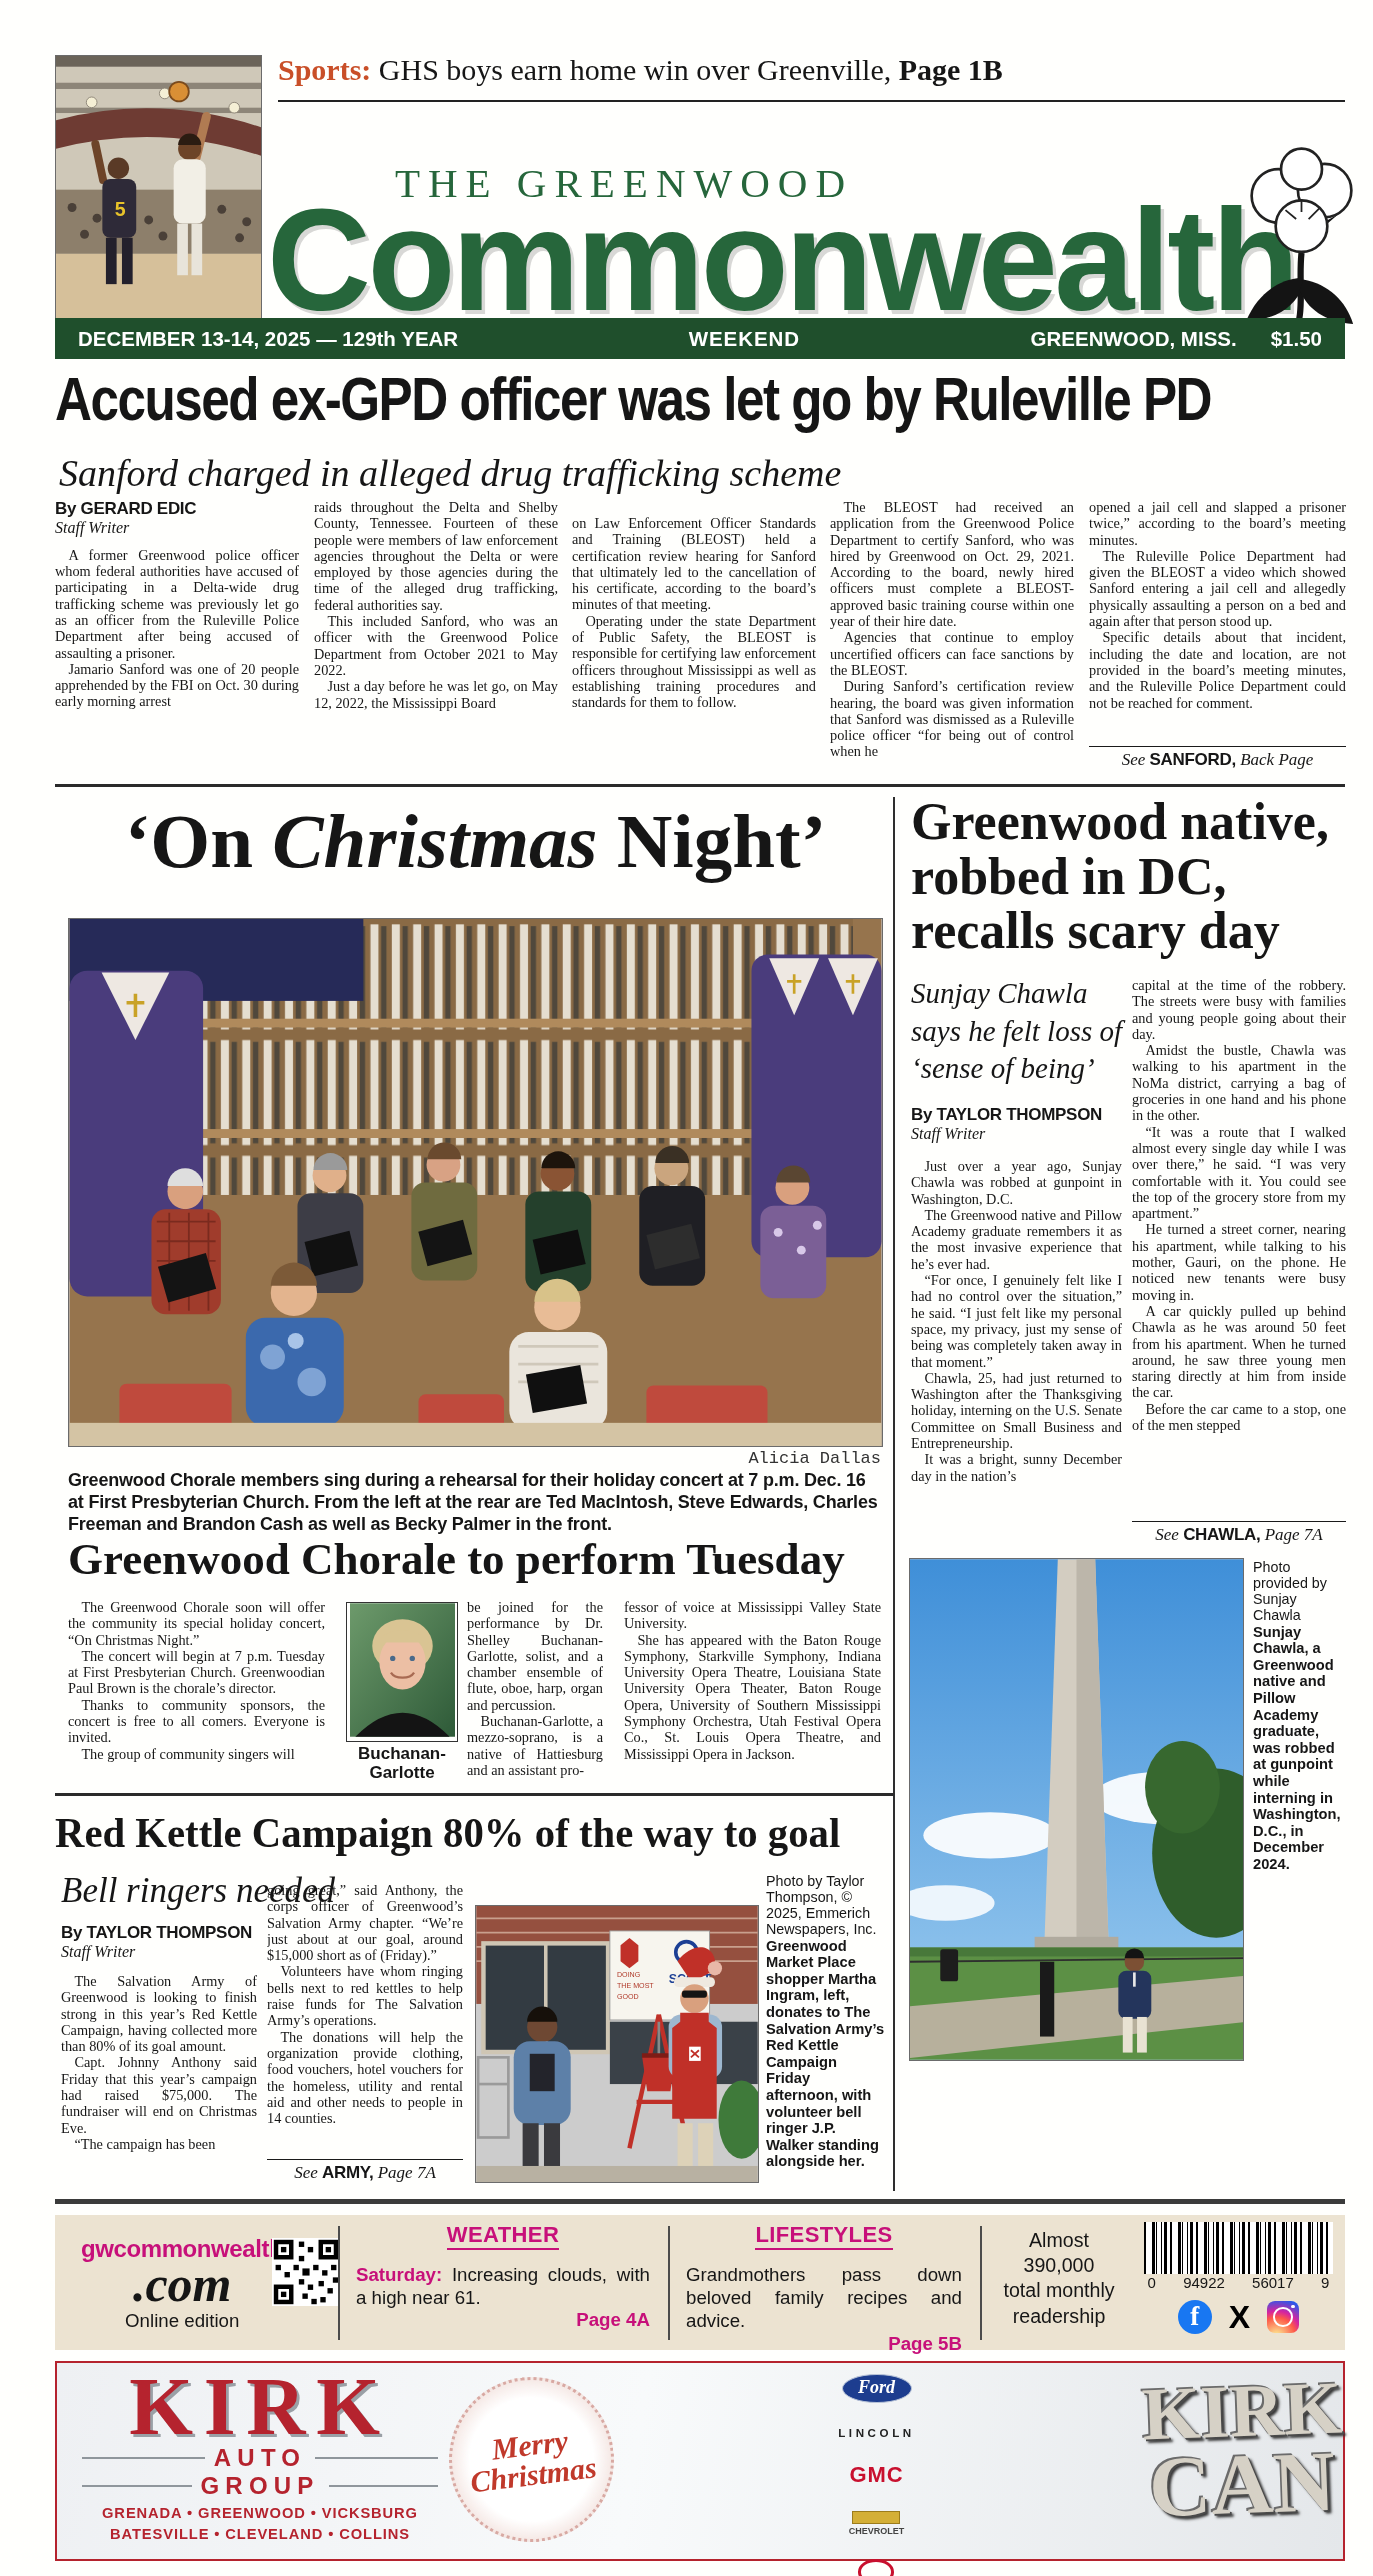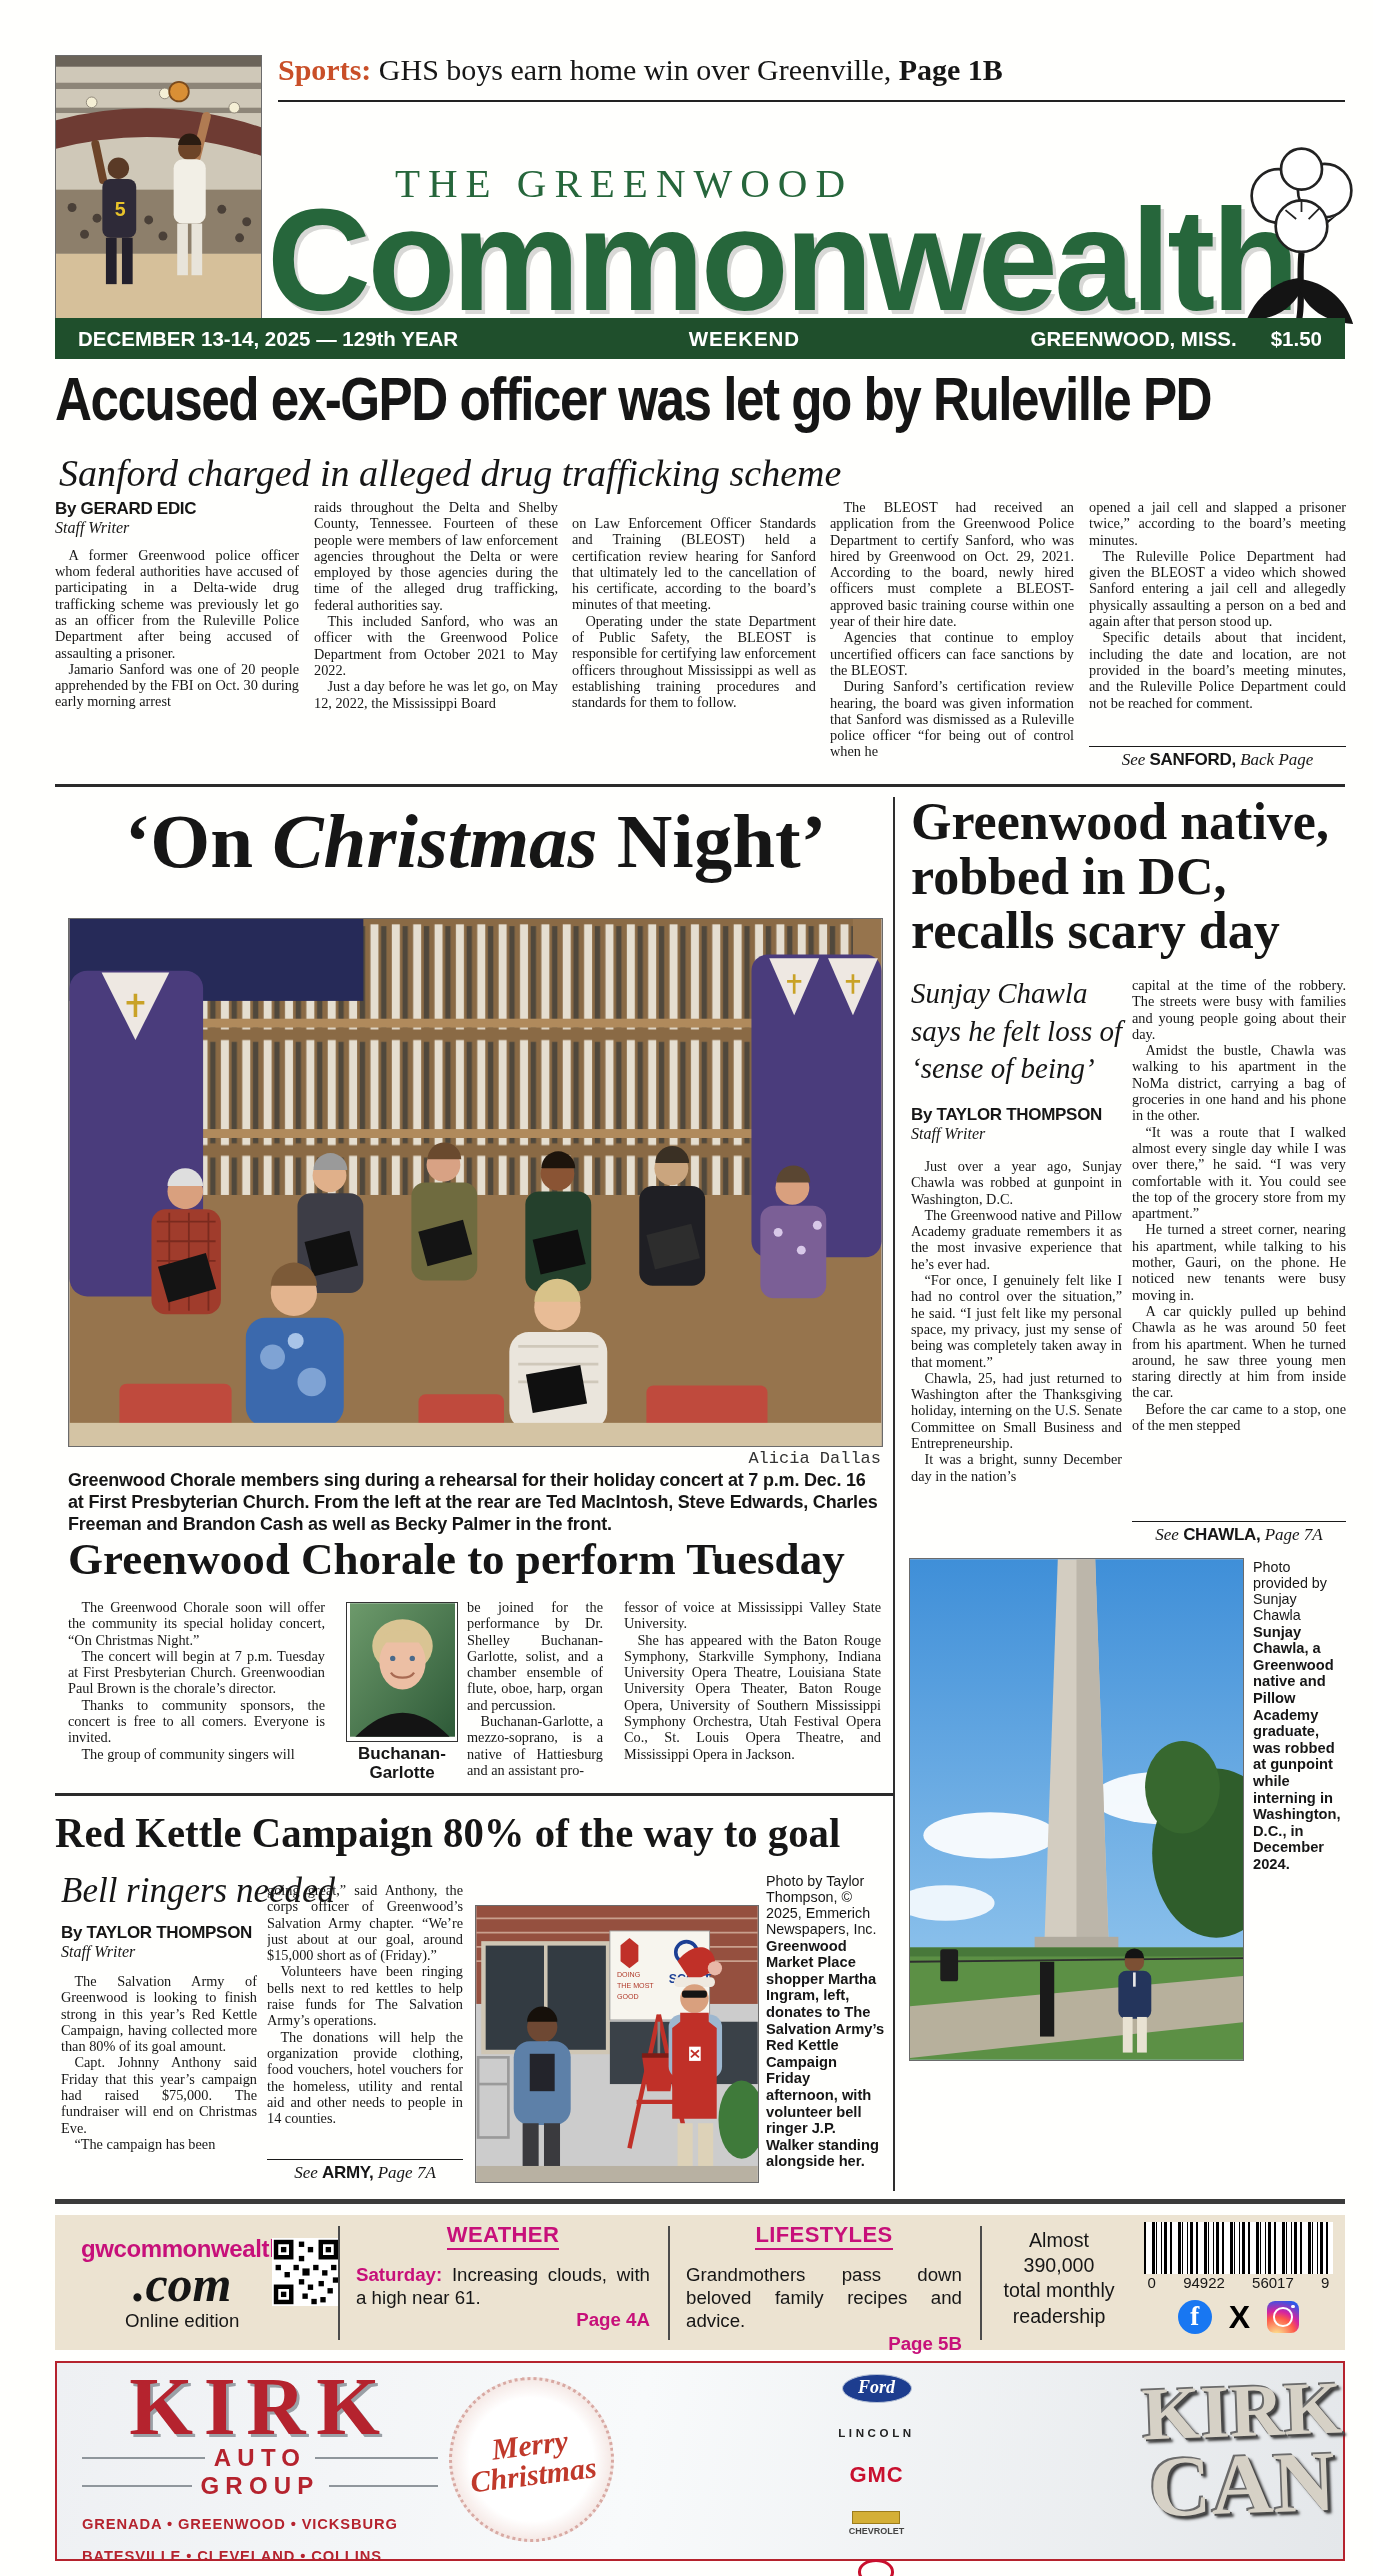--- a/index.html
+++ b/index.html
@@ -102,21 +102,21 @@
   
   .ad { border:2.7px solid #b5232e; background:linear-gradient(100deg,#eef0f3 0%,#f8fafb 45%,#e4e7ea 100%); }
   .kirk-red { color:#b5232e; font-family:"Liberation Serif",serif; font-weight:bold;
               font-size:82px; letter-spacing:10.7px; line-height:.9;
               text-shadow:2.7px 2.7px 0 #9aa0a6; }
   .ag-line { display:flex; align-items:center; gap:9px; color:#b5232e;
              font-family:"Liberation Sans",sans-serif; font-weight:bold;
              font-size:24px; letter-spacing:6.2px; }
   .ag-line::before,.ag-line::after { content:""; flex:1; height:2.7px; background:#8f969c; }
   .cities { color:#b5232e; font-family:"Liberation Sans",sans-serif; font-weight:bold;
-            font-size:14.7px; letter-spacing:0.9px; text-align:left; margin-top:16px; }
+            font-size:14.7px; letter-spacing:0.9px; text-align:center; margin-top:5px; }
   .ornament { width:159px; height:159px; border-radius:50%;
               background:radial-gradient(circle,#ffffff 55%,#f3e4e0 75%,#dff0ea 100%);
               border:3.6px dotted #d8a9a3; transform:rotate(-7deg);
               display:flex; flex-direction:column; align-items:center; justify-content:center; }
   .orn-t { font-style:italic; font-weight:bold; color:#c0392b; font-size:30px;
            line-height:1; font-family:"Liberation Serif",serif; }
   .brand-row { display:flex; align-items:center; justify-content:center; gap:23px;
                font-family:"Liberation Sans",sans-serif;flex-direction:column; }
   .b-ford { width:68px; height:27px; background:#1d3d8f; border:1.8px solid #b9c4d8;
             border-radius:50%; color:#fff; font-style:italic; font-weight:bold;
@@ -455,21 +455,21 @@
     <div class="byrole">Staff Writer</div>
   </div>
   <div class="abs body-col" style="left:61px;top:1973px;width:196px;height:216px;">
       <p>The Salvation Army of Greenwood is looking to finish strong in this year’s Red Kettle Campaign, having collected more than 80% of its goal amount.</p>
       <p>Capt. Johnny Anthony said Friday that this year’s campaign had raised $75,000. The fundraiser will end on Christmas Eve.</p>
       <p>“The campaign has been</p>
     </div>
   <div class="abs" style="left:267px;top:1882px;width:196px;">
     <div class="body-col cont" style="height:269px;">
         <p>going great,” said Anthony, the corps officer of Greenwood’s Salvation Army chapter. “We’re just about at our goal, around $15,000 short as of (Friday).”</p>
-        <p>Volunteers have been ringing bells next to red kettles to help raise funds for The Salvation Army’s operations.</p>
+        <p>Volunteers have whom ringing bells next to red kettles to help raise funds for The Salvation Army’s operations.</p>
         <p>The donations will help the organization provide clothing, food vouchers, hotel vouchers for the homeless, utility and rental aid and other needs to people in 14 counties.</p>
       </div>
     <div class="see"><span>See </span><b>ARMY,</b><span> Page 7A</span></div>
   </div>
 
   <div class="abs photo" style="left:475px;top:1905px;width:282px;height:276px;">
     <svg width="282" height="276" viewBox="0 0 316 310">
       <rect width="316" height="110" fill="#95503f"></rect>
       <g stroke="#c9a08e" stroke-width="2">
         <line x1="0" y1="14" x2="316" y2="14"></line>

